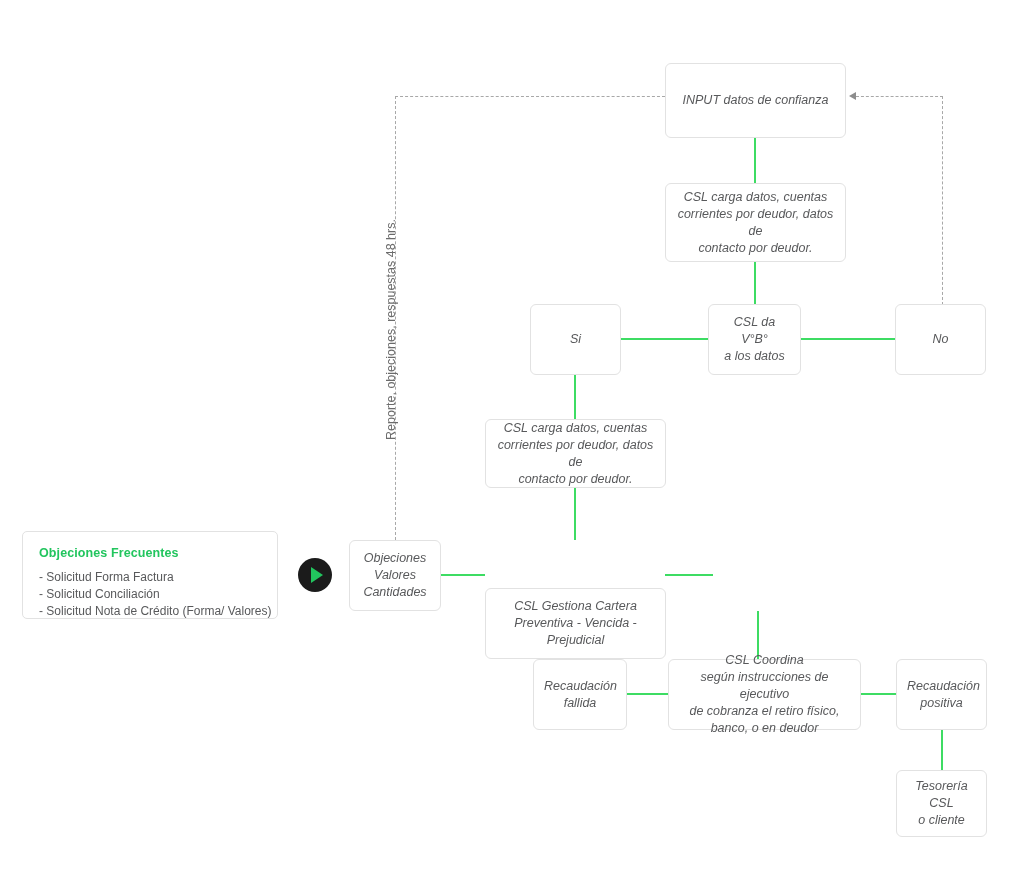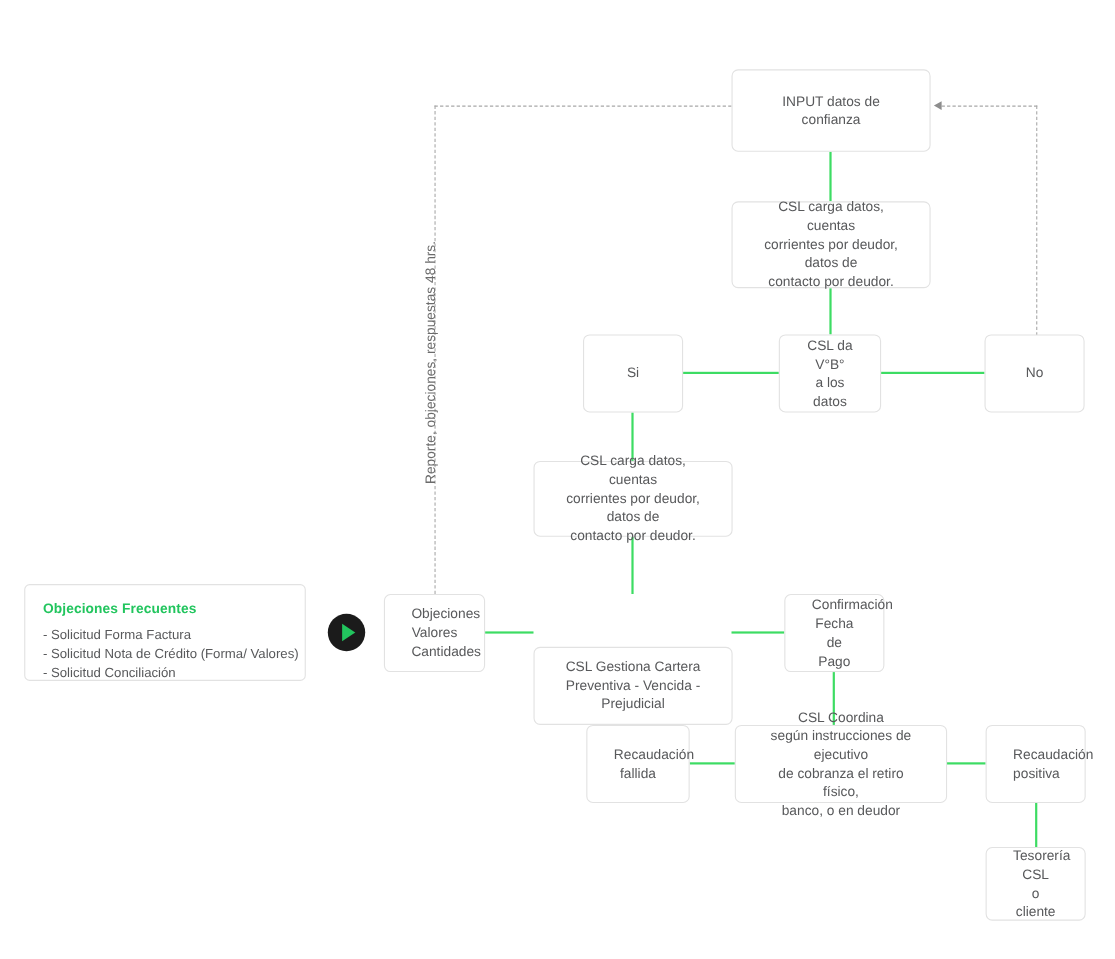--- a/index.html
+++ b/index.html
@@ -18,22 +18,23 @@
     background:#ffffff;
     border:1px solid #e2e2e2;
     border-radius:6px;
     display:flex;
     align-items:center;
     justify-content:center;
     text-align:center;
     font-size:12.5px;
     line-height:17px;
     color:#58595b;
-    padding:4px 24px;
+    padding:4px 10px;
     z-index:3;
+    font-style:italic;
   }
   .node .txt{white-space:pre-line;display:block;width:100%;}
 
   
   .conn{position:absolute;background:#3ddc63;z-index:1;}
   .conn.v{width:2px;}
   .conn.h{height:2px;}
 
   
   .dash{position:absolute;z-index:1;}
@@ -178,24 +179,20 @@
     <span class="txt">Objeciones
 Valores
 Cantidades</span>
   </div>
 
   <div class="node" style="left:485px;top:540px;width:181px;height:71px;margin-top:48px;">
     <span class="txt">CSL Gestiona Cartera
 Preventiva - Vencida - Prejudicial</span>
   </div>
 
-  <div class="node" style="left:713px;top:540px;width:91px;height:71px;">
-    <span class="txt">Confirmación
-Fecha de Pago</span>
-  </div>
 
   <div class="node" style="left:533px;top:659px;width:94px;height:71px;">
     <span class="txt">Recaudación
 fallida</span>
   </div>
 
   <div class="node" style="left:668px;top:659px;width:193px;height:71px;">
     <span class="txt">CSL Coordina
 según instrucciones de ejecutivo
 de cobranza el retiro físico,
@@ -209,22 +206,22 @@
 
   <div class="node" style="left:896px;top:770px;width:91px;height:67px;text-align:center;">
     <span class="txt">Tesorería CSL
 o cliente</span>
   </div>
 
   <div id="legend" style="left:22px;top:531px;width:256px;height:88px;">
     <div class="legend-title">Objeciones Frecuentes</div>
     <ul>
       <li>- Solicitud Forma Factura</li>
+      <li>- Solicitud Conciliación</li>
       <li>- Solicitud Nota de Crédito (Forma/ Valores)</li>
-      <li>- Solicitud Conciliación</li>
     </ul>
   </div>
 
   <div id="start-btn" style="left:298px;top:558px;">
     <span class="tri"></span>
   </div>
 
 </div>
 
 </body></html>

